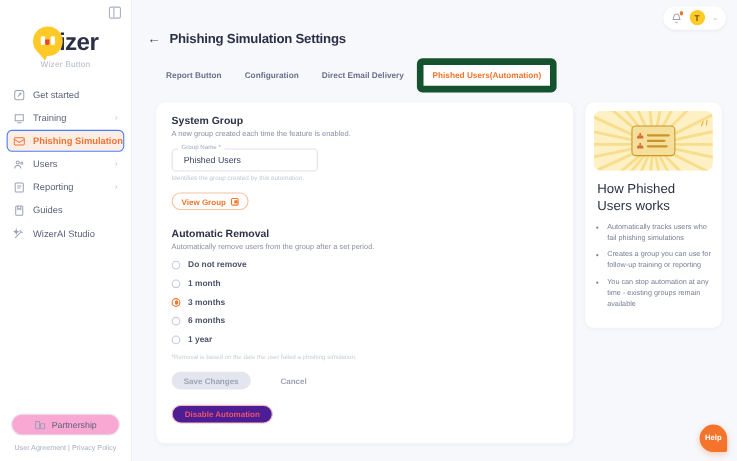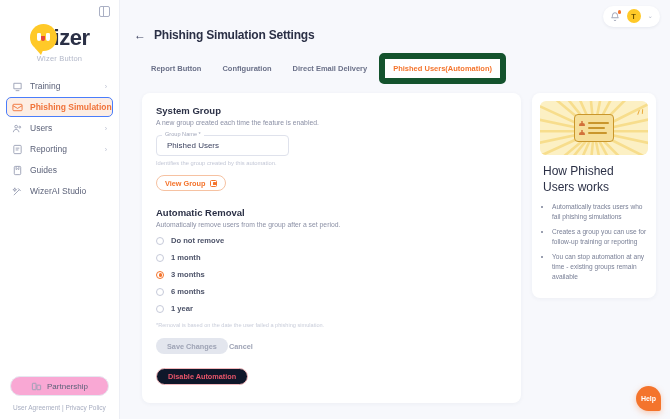--- a/index.html
+++ b/index.html
@@ -138,31 +138,31 @@
     flex: none; position: relative; background: #fff;
   }
   .radio.on { border-color: #f4742c; }
   .radio.on:after {
     content: ""; position: absolute; left: 1.6px; top: 1.6px;
     width: 3.6px; height: 3.6px; border-radius: 50%; background: #f4742c;
   }
   .radio-label { font-size: 7.6px; font-weight: 600; color: #4d5369; }
   .note { font-size: 5.6px; color: #c9cdda; margin-top: 9px; }
 
-  .btn-row { margin-top: 10px; display: flex; align-items: center; gap: 1px; }
+  .btn-row { margin-top: 10px; display: flex; align-items: center; gap: 27px; }
   .btn-save {
     height: 16px; padding: 0 11px; border-radius: 9px; background: #e3e6ee;
     color: #9ea3b5; font-size: 7.3px; font-weight: 600;
     display: flex; align-items: center; cursor: default;
   }
   .btn-cancel { font-size: 7.3px; font-weight: 600; color: #9ea3b5; cursor: pointer; }
   .btn-disable {
     margin-top: 14px; display: inline-flex; align-items: center; height: 17px;
     padding: 0 11px; border: 1px solid #f3b9bd; border-radius: 10px;
-    color: #e8556a; font-size: 7.3px; font-weight: 600; cursor: pointer; background:#0f172a;
+    color: #e8556a; font-size: 7.3px; font-weight: 600; cursor: pointer; background:#4c1d95;
   }
 
   
   .hero {
     height: 54px; border-radius: 6px; overflow: hidden; position: relative;
     background: #fcf0c4;
     display: flex; align-items: center; justify-content: center;
   }
   .rays { position: absolute; inset: 0; }
   .card-ico {
@@ -214,20 +214,30 @@
               <i></i>
             </div>
         </div>
         <div class="logo-word">izer</div>
       </div>
       <div class="brand-sub">Wizer Button</div>
     </div>
 
     <nav class="nav">
 
+      <div class="nav-item">
+        <span class="nav-ico">
+          <svg viewBox="0 0 24 24" fill="none" stroke="currentColor" stroke-width="2">
+              <rect x="3" y="3" width="18" height="18" rx="4"></rect>
+              <path d="M9 15l6-6M12 8h3v3"></path>
+            </svg>
+        </span>
+        <span class="nav-label">Get started</span>
+        <span class="chev"></span>
+      </div>
 
       <div class="nav-item">
         <span class="nav-ico">
           <svg viewBox="0 0 24 24" fill="none" stroke="currentColor" stroke-width="2">
               <path d="M4 5h16v12H4z"></path>
               <path d="M8 21h8"></path>
             </svg>
         </span>
         <span class="nav-label">Training</span>
         <span class="chev">›</span>

